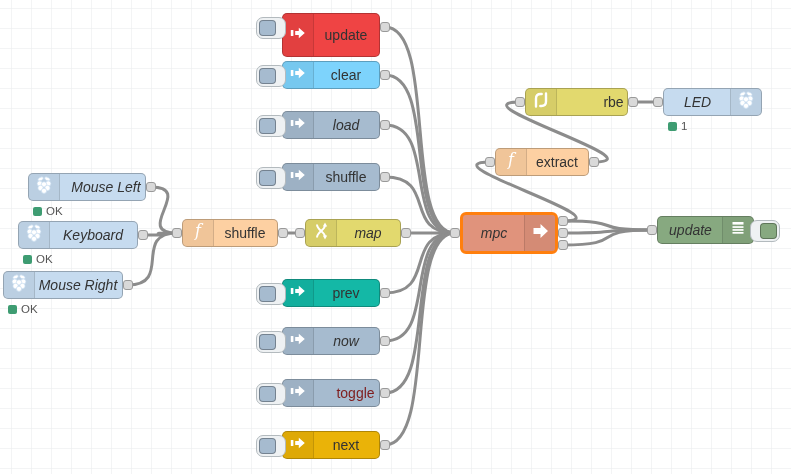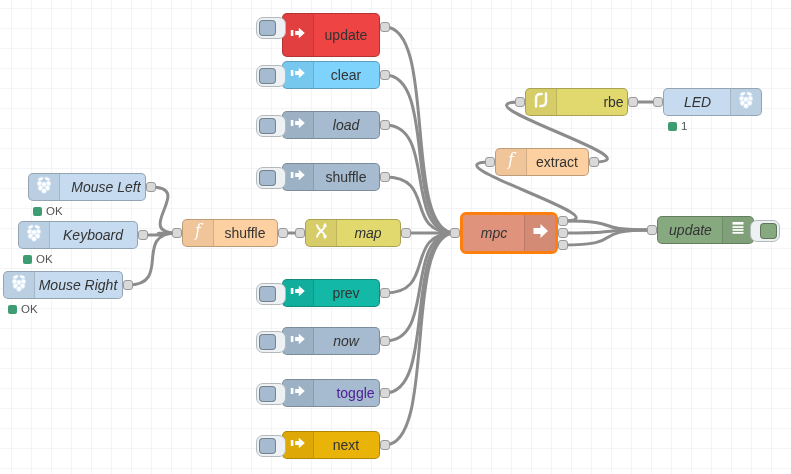--- a/index.html
+++ b/index.html
@@ -181,21 +181,21 @@
     <div class="node" style="left:282px;top:379px;width:98px;height:28px;background:#a6bbcf;">
 
     <div class="icon-box icon-left">
       <span><svg width="20" height="20" viewBox="0 0 20 20">
             <g fill="#fff">
               <rect x="2.8" y="7" width="2.6" height="6" rx="0.6"></rect>
         <path d="M7.2,8.1 h3.6 V4.8 L16.8,10 L10.8,15.2 V11.9 H7.2 Z"></path>
             </g>
           </svg></span>
     </div>
-    <div class="node-label" style="left:30px;right:0;color:#4c1d95;margin-left:19px;">toggle</div>
+    <div class="node-label" style="left:30px;right:0;color:#7f1d1d;margin-left:19px;">toggle</div>
       <div class="btn-shell" style="left:-27px;top:3px;"></div>
       <div class="btn" style="left:-24px;top:6px;background:#a6bbcf;"></div>
     </div>
     <div class="port" style="left:380px;top:388px;background:#d9d9d9;border-color:#999999;"></div>
     <div class="node" style="left:282px;top:431px;width:98px;height:28px;background:#eab308;">
 
     <div class="icon-box icon-left">
       <span><svg width="20" height="20" viewBox="0 0 20 20">
             <g fill="#fff">
               <rect x="2.8" y="7" width="2.6" height="6" rx="0.6"></rect>

